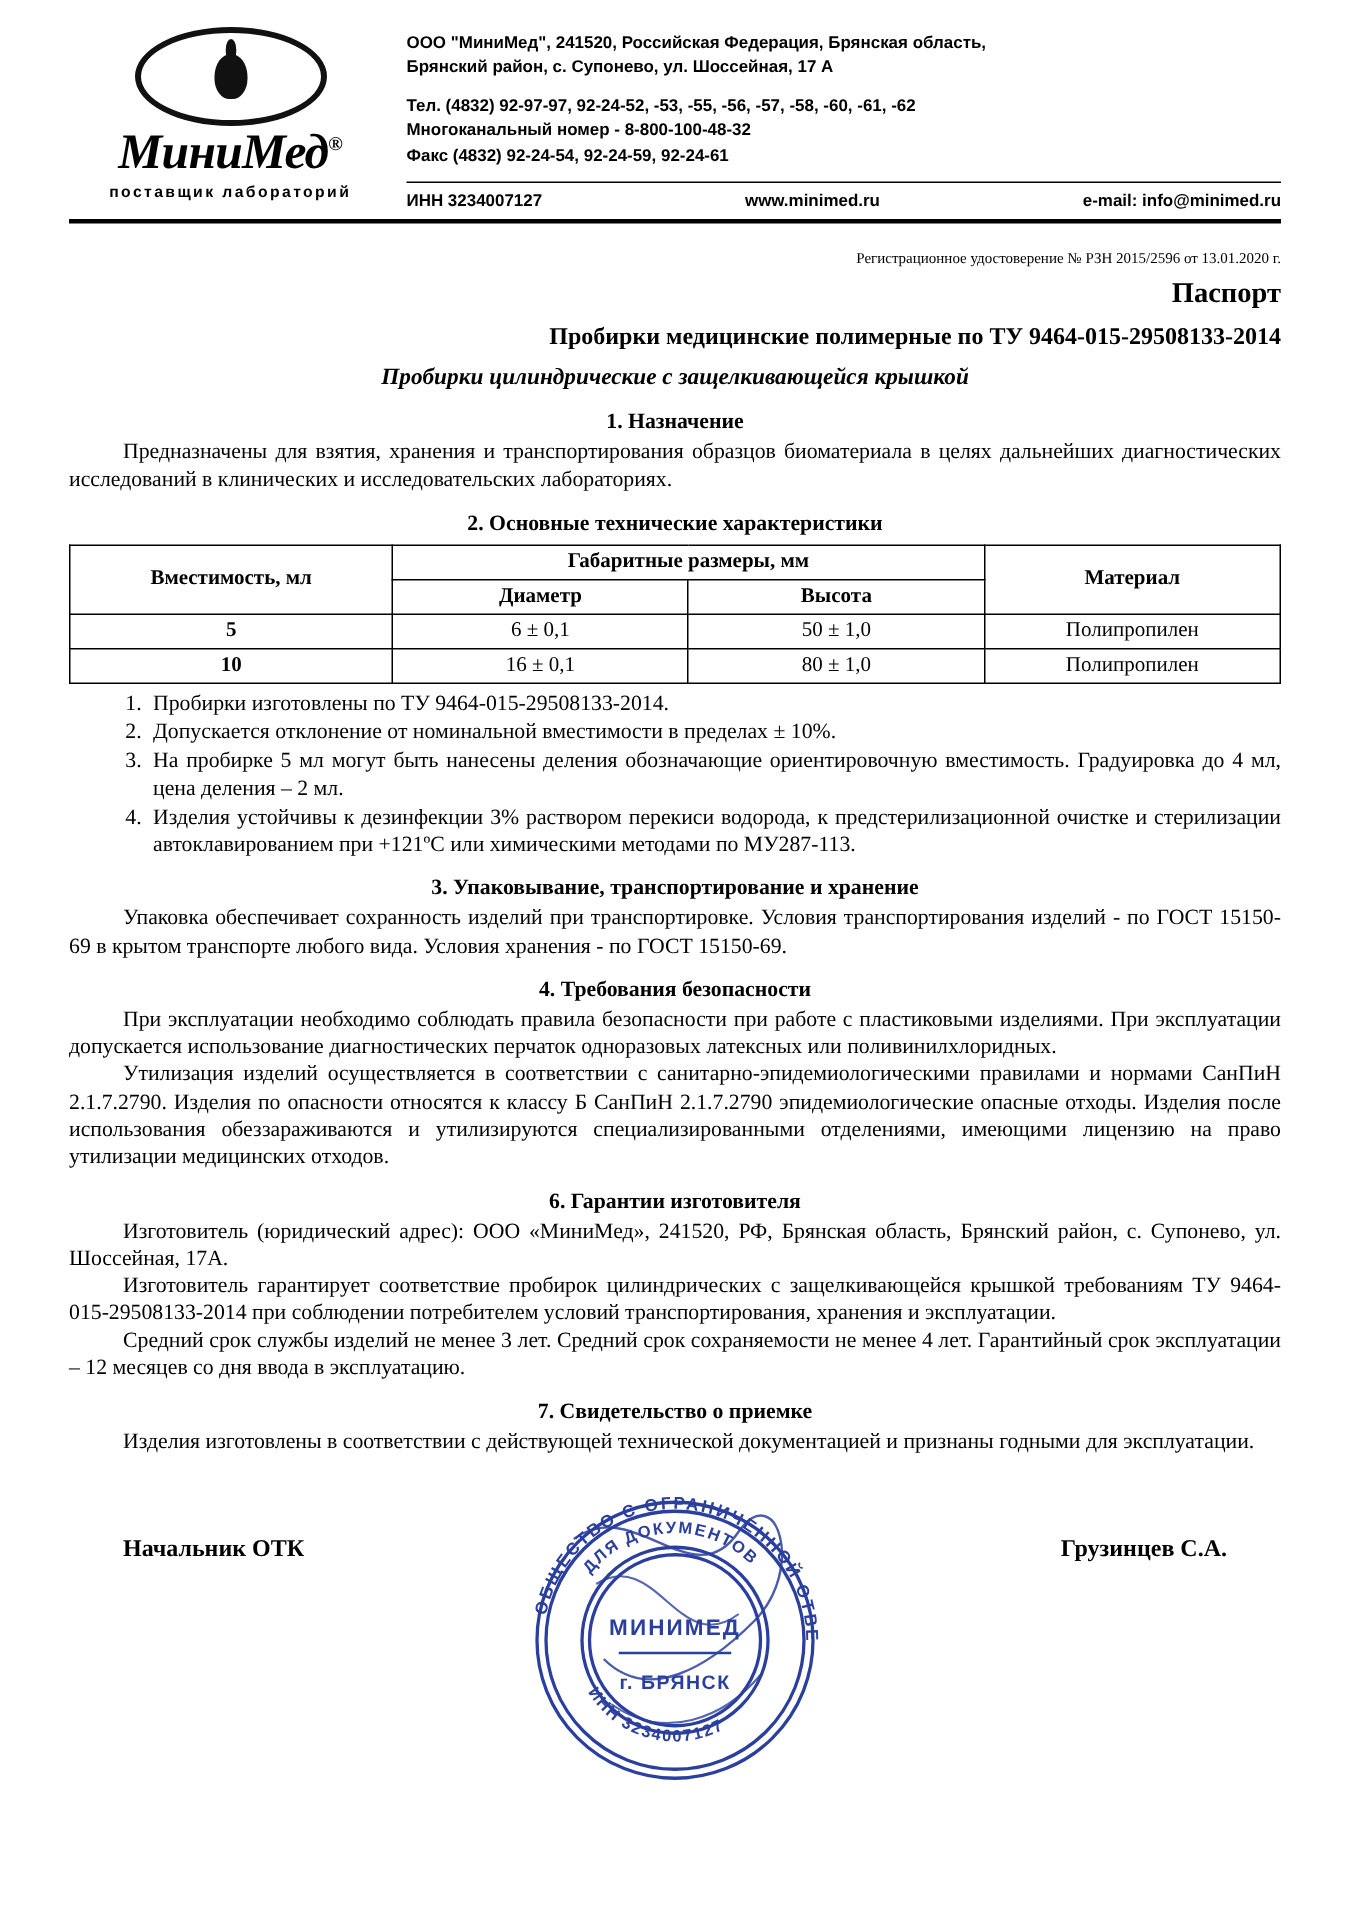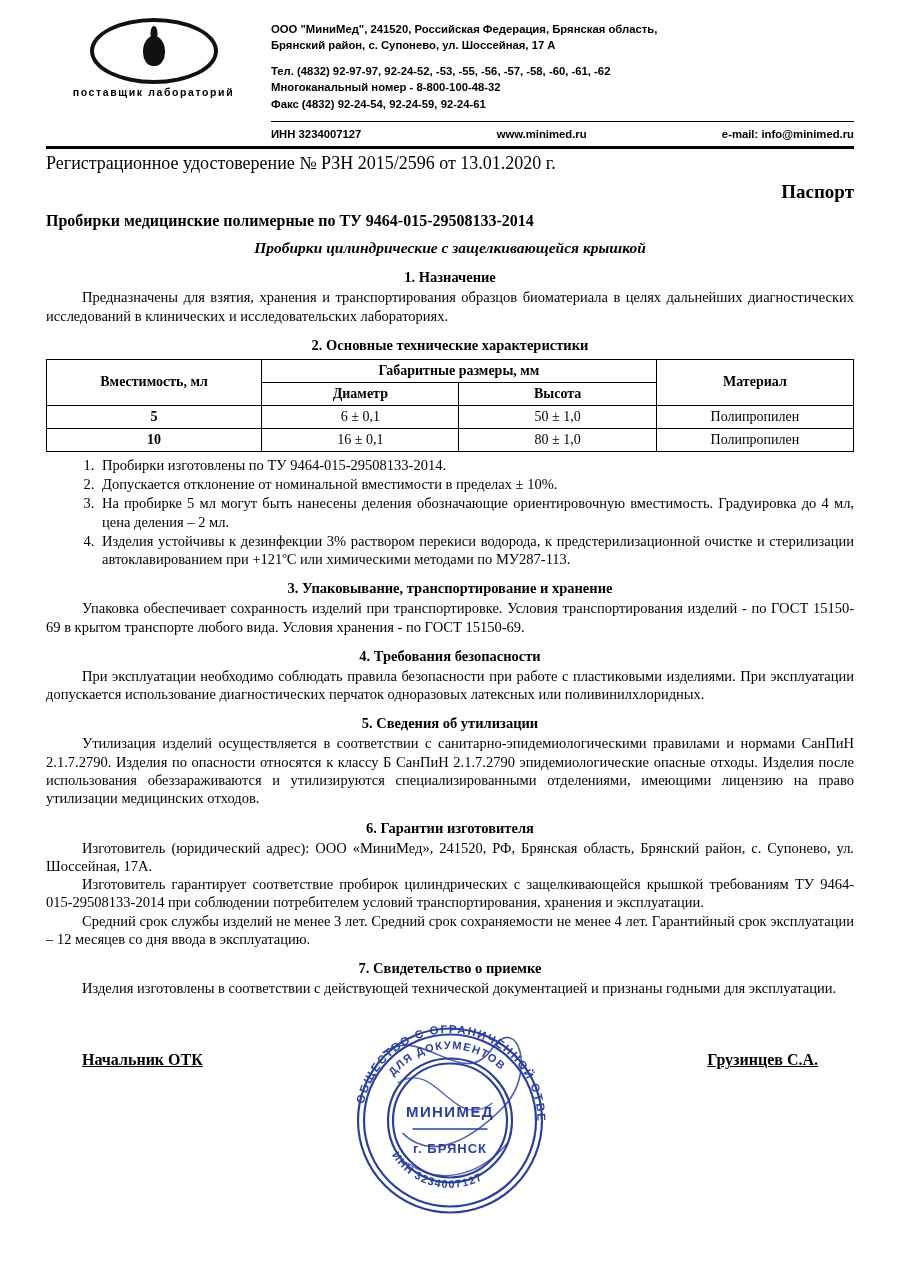--- a/index.html
+++ b/index.html
@@ -107,34 +107,34 @@
     border-top: 3px solid #000;
     margin: 4px 0 0 0;
   }
   .rule-thin {
     border-top: 1px solid #000;
     margin: 2px 0 0 0;
   }
 
   
   .regnum {
-    text-align: left;
-    font-size: 18px;
-    margin-top: 4px;
+    text-align: right;
+    font-size: 10px;
+    margin-top: 18px;
   }
   h1.doc-title {
     font-size: 19px;
     font-weight: bold;
     text-align: right;
     margin: 7px 0 0 0;
   }
   h2.doc-sub1 {
     font-size: 16px;
     font-weight: bold;
-    text-align: left;
+    text-align: right;
     margin: 9px 0 0 0;
   }
   h3.doc-sub2 {
     font-size: 15.5px;
     font-weight: bold;
     font-style: italic;
     text-align: center;
     margin: 9px 0 0 0;
   }
   .section-h {
@@ -186,21 +186,20 @@
   
   .sign-row {
     display: flex;
     justify-content: space-between;
     align-items: center;
     margin-top: 54px;
     font-size: 16px;
     font-weight: bold;
     padding: 0 36px;
     position: relative;
-    text-decoration: underline;
   }
   .stamp-wrap {
     position: absolute;
     left: 50%;
     top: -38px;
     transform: translateX(-50%);
     width: 215px;
     height: 215px;
   }
   .stamp {
@@ -211,20 +210,21 @@
   .stamp svg { display: block; }
 </style>
 </head>
 <body>
 
 <div class="page">
 
   <div class="header">
     <div class="logo-box">
       <div class="logo-oval"></div>
+      <div class="logo-word"><span>МиниМед</span><span class="reg">®</span></div>
       <div class="logo-sub">поставщик лабораторий</div>
     </div>
 
     <div class="contact">
       <div class="addr">
         <div>ООО "МиниМед", 241520, Российская Федерация, Брянская область,</div>
         <div>Брянский район, с. Супонево, ул. Шоссейная, 17 А</div>
       </div>
       <div class="phones">
         <div>Тел. (4832) 92-97-97, 92-24-52, -53, -55, -56, -57, -58, -60, -61, -62</div>
@@ -282,21 +282,20 @@
     <li>На пробирке 5 мл могут быть нанесены деления обозначающие ориентировочную вместимость. Градуировка до 4 мл, цена деления – 2 мл.</li>
     <li>Изделия устойчивы к дезинфекции 3% раствором перекиси водорода, к предстерилизационной очистке и стерилизации автоклавированием при +121ºС или химическими методами по МУ287-113.</li>
   </ol>
 
   <div class="section-h">3.   Упаковывание, транспортирование и хранение</div>
   <p class="para">Упаковка обеспечивает сохранность изделий при транспортировке. Условия транспортирования изделий - по ГОСТ 15150-69 в крытом транспорте любого вида. Условия хранения - по ГОСТ 15150-69.</p>
 
   <div class="section-h">4.   Требования безопасности</div>
   <p class="para">При эксплуатации необходимо соблюдать правила безопасности при работе с пластиковыми изделиями. При эксплуатации допускается использование диагностических перчаток одноразовых латексных или поливинилхлоридных.</p>
 
-  <div class="section-h">5.   Сведения об утилизации</div>
   <p class="para">Утилизация изделий осуществляется в соответствии с санитарно-эпидемиологическими правилами и нормами СанПиН 2.1.7.2790. Изделия по опасности относятся к классу Б СанПиН 2.1.7.2790 эпидемиологические опасные отходы. Изделия после использования обеззараживаются и утилизируются специализированными отделениями, имеющими лицензию на право утилизации медицинских отходов.</p>
 
   <div class="section-h">6.   Гарантии изготовителя</div>
   <p class="para">Изготовитель (юридический адрес): ООО «МиниМед», 241520, РФ, Брянская область, Брянский район, с. Супонево, ул. Шоссейная, 17А.</p>
   <p class="para">Изготовитель гарантирует соответствие пробирок цилиндрических с защелкивающейся крышкой требованиям ТУ 9464-015-29508133-2014 при соблюдении потребителем условий транспортирования, хранения и эксплуатации.</p>
   <p class="para">Средний срок службы изделий не менее 3 лет. Средний срок сохраняемости не менее 4 лет. Гарантийный срок эксплуатации – 12 месяцев со дня ввода в эксплуатацию.</p>
 
   <div class="section-h">7.  Свидетельство о приемке</div>
   <p class="para">Изделия изготовлены в соответствии с действующей технической документацией и признаны годными для эксплуатации.</p>
 

